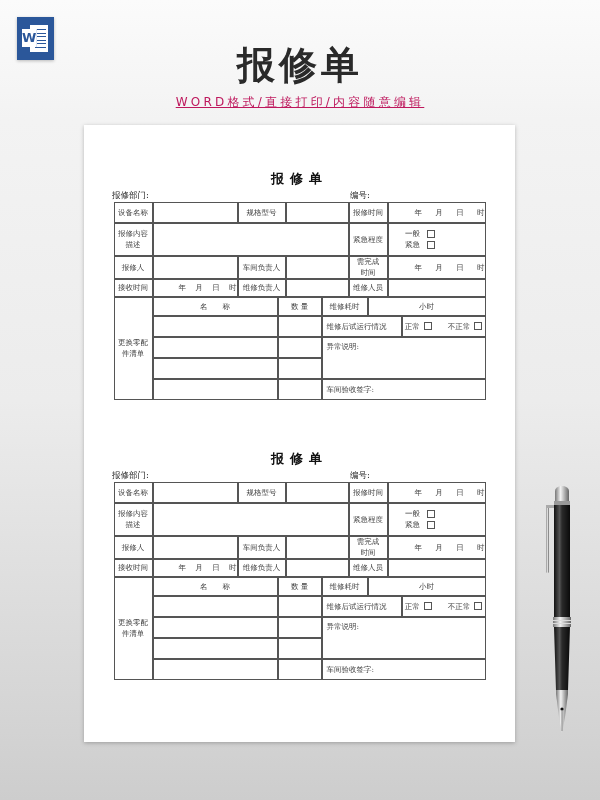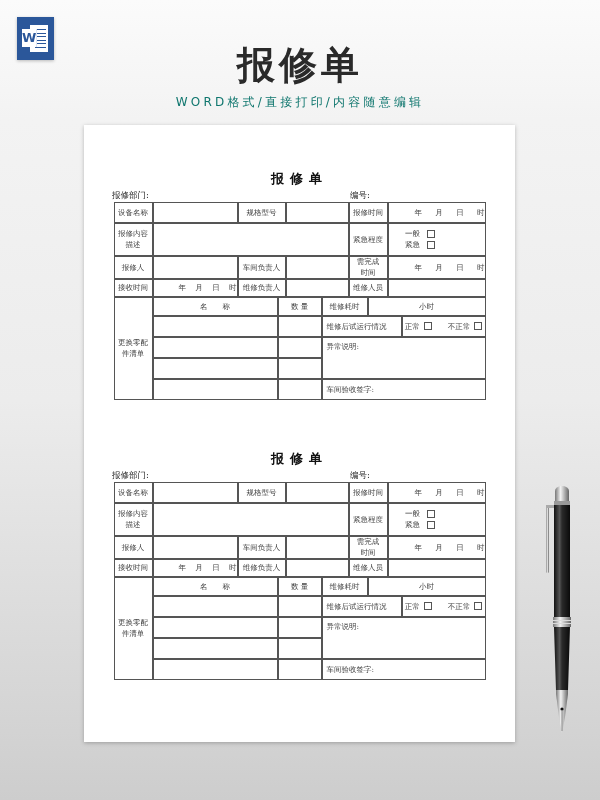--- a/index.html
+++ b/index.html
@@ -22,21 +22,21 @@
     position:absolute; left:5px; top:12px; width:14px; height:18px; background:#fff;
     color:#2b579a; font: bold 13px "DejaVu Sans", sans-serif; line-height:18px; text-align:center;
     box-shadow:1px 0 0 #dfe6f2;
   }
   .hero-title {
     position:absolute; left:0; top:40px; width:600px; text-align:center;
     font: bold 38px "DejaVu Sans", sans-serif; letter-spacing:4px; color:#2a2a2a;
   }
   .hero-sub {
     position:absolute; left:0; top:94px; width:600px; text-align:center;
-    font: 12px "DejaVu Sans", sans-serif; letter-spacing:3.2px; color:#0f766e;
+    font: 12px "DejaVu Sans", sans-serif; letter-spacing:3.2px; color:#be185d;text-decoration:underline;
   }
   .page {
     position:absolute; left:84px; top:125px; width:431px; height:617px;
     background:#fff; box-shadow:0 1px 4px rgba(0,0,0,0.25);
   }
   .form { position:absolute; left:0; width:431px; height:280px; }
   .form-title {
     position:absolute; left:0; width:431px; top:45px; text-align:center;
     font: bold 13px "DejaVu Serif", serif; letter-spacing:6px; color:#111;
   }

